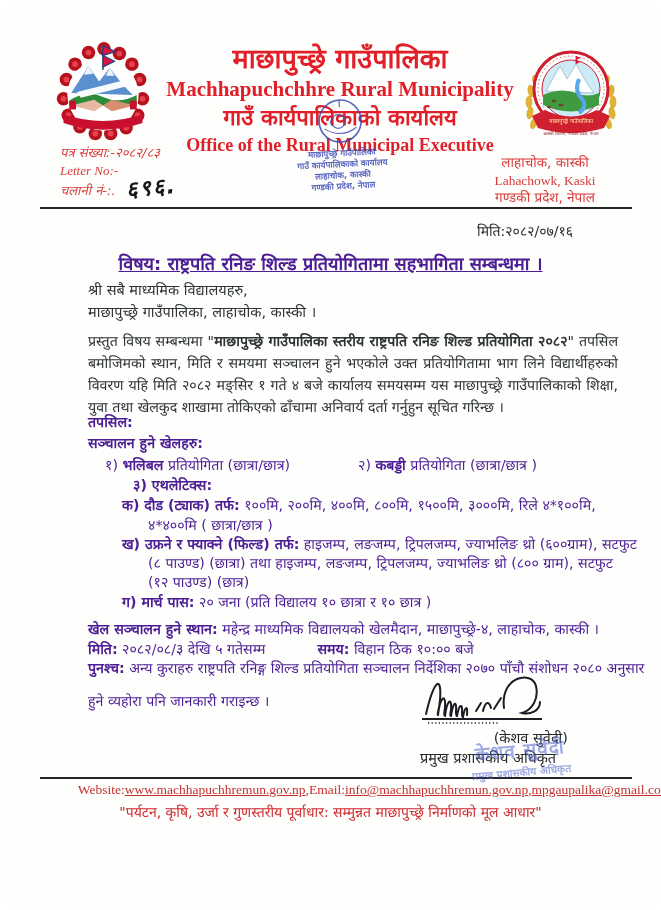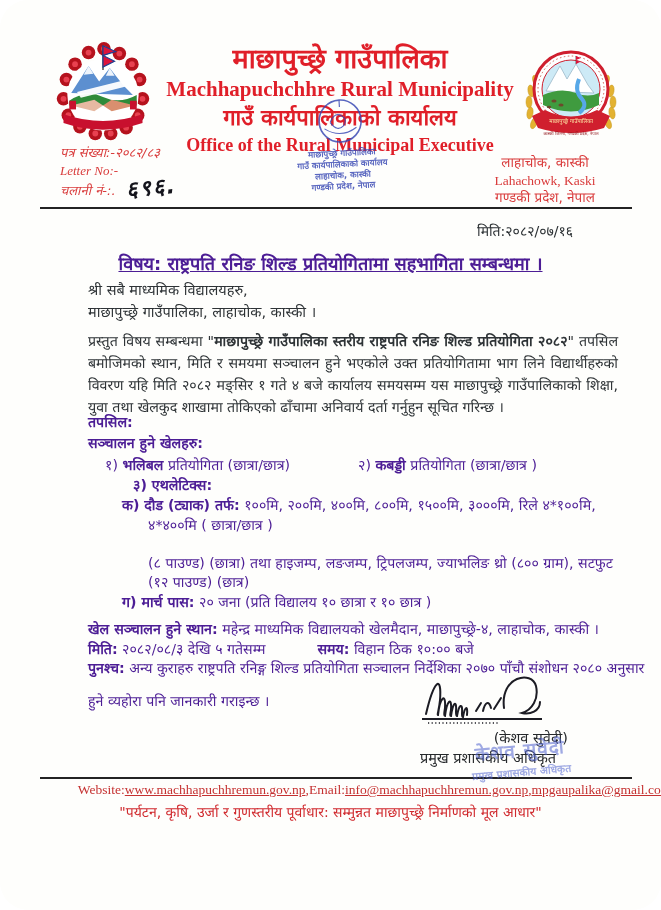--- a/index.html
+++ b/index.html
@@ -211,20 +211,23 @@
   </div>
   <div class="ln np" style="left:358px;top:455px;">
     <span>२) </span><span class="b">कबड्डी</span><span> प्रतियोगिता (छात्रा/छात्र )</span>
   </div>
   <div class="ln np b" style="left:105px;top:475px;margin-left:28px;">३) एथलेटिक्स:</div>
 
   <div class="ln np" style="left:122px;top:495px;text-align:right;">
     <span class="b">क) दौड (ट्याक) तर्फ:</span><span> १००मि, २००मि, ४००मि, ८००मि, १५००मि, ३०००मि,  रिले ४*१००मि,</span>
   </div>
   <div class="ln np" style="left:148px;top:515px;">४*४००मि ( छात्रा/छात्र )</div>
+  <div class="ln np" style="left:122px;top:534px;">
+    <span class="b">ख) उफ्रने र फ्याक्ने (फिल्ड) तर्फ:</span><span> हाइजम्प, लङजम्प, ट्रिपलजम्प, ज्याभलिङ थ्रो (६००ग्राम), सटफुट</span>
+  </div>
   <div class="ln np" style="left:148px;top:553px;">(८ पाउण्ड) (छात्रा)  तथा हाइजम्प, लङजम्प, ट्रिपलजम्प, ज्याभलिङ थ्रो (८०० ग्राम), सटफुट</div>
   <div class="ln np" style="left:148px;top:572px;">(१२ पाउण्ड) (छात्र)</div>
   <div class="ln np" style="left:122px;top:592px;">
     <span class="b">ग) मार्च पास:</span><span> २० जना (प्रति विद्यालय १० छात्रा र १० छात्र )</span>
   </div>
 
   <div class="ln np" style="left:88px;top:619px;">
     <span class="b">खेल सञ्चालन हुने स्थान:</span><span> महेन्द्र माध्यमिक विद्यालयको खेलमैदान, माछापुच्छ्रे-४, लाहाचोक, कास्की ।</span>
   </div>
   <div class="ln np" style="left:88px;top:639px;">

